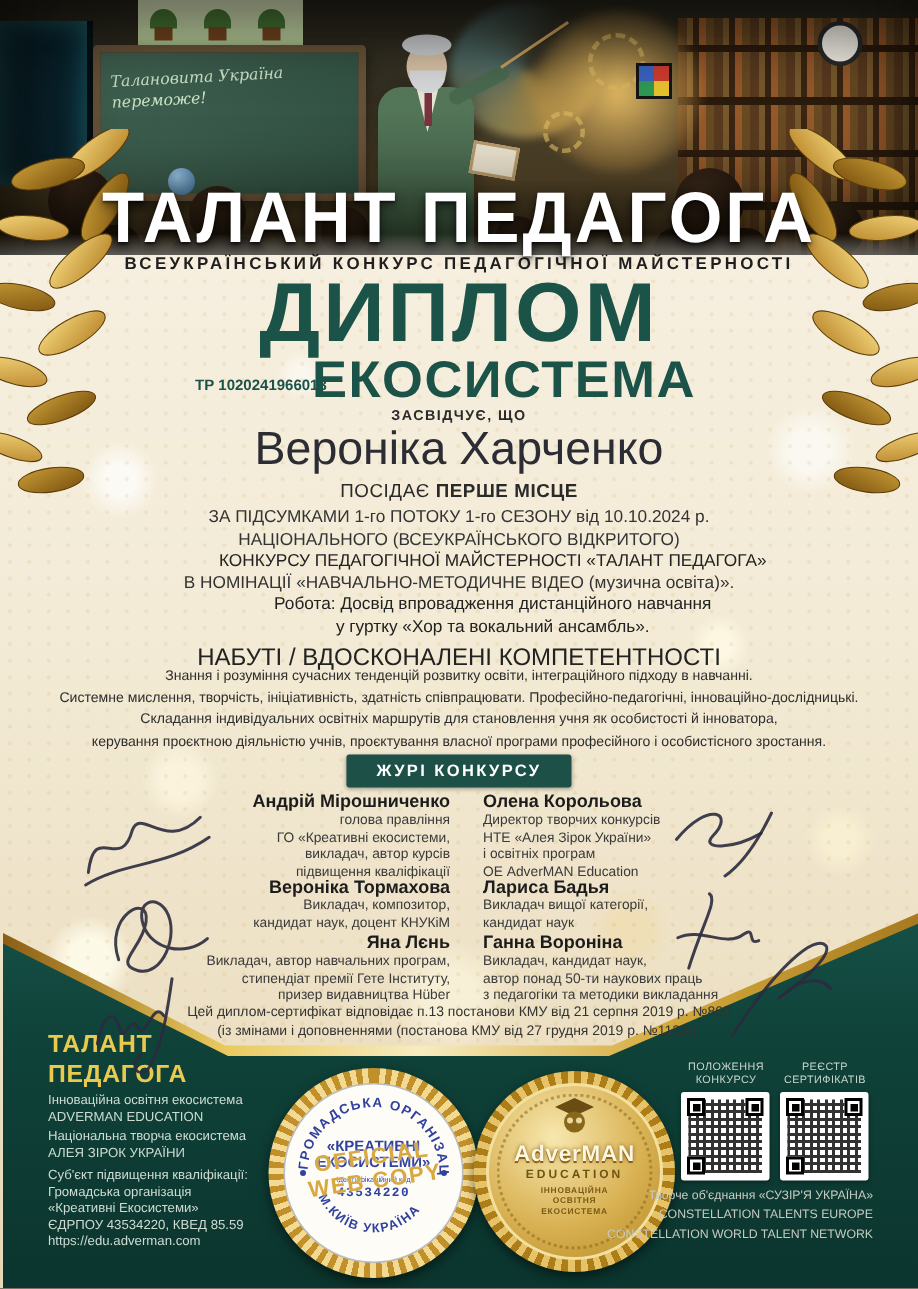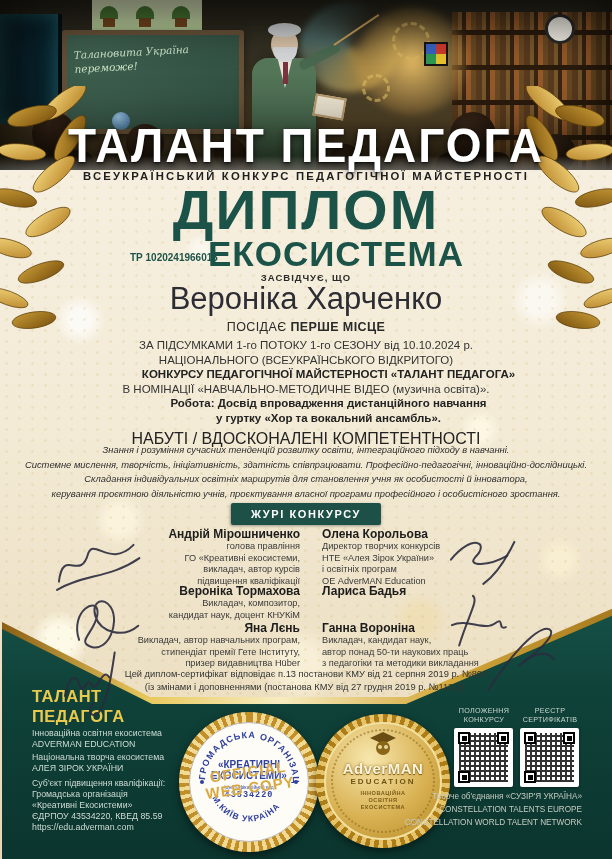--- a/index.html
+++ b/index.html
@@ -75,23 +75,23 @@
 
   .content{position:absolute;inset:0;z-index:3;pointer-events:none;}
   .diploma{top:181px;font-size:57px;font-weight:800;letter-spacing:2px;color:#1c5348;line-height:1;transform:scaleY(.98);}
   .cert-no{left:130px;top:252px;font-size:10px;font-weight:700;color:#1c5348;}
   .cert-word{left:208px;top:234px;font-size:35px;font-weight:800;letter-spacing:1px;color:#1c5348;transform:scaleY(.98);}
   .attests{top:272px;font-size:9.5px;font-weight:700;letter-spacing:1px;color:#2a2a2a;}
   .name{top:281px;font-size:31px;color:#2c2c34;}
   .place{top:320px;font-size:12.5px;color:#2a2a2a;letter-spacing:.4px;}
   .place b{font-weight:700;}
   .award{top:338px;font-size:11.5px;line-height:14.5px;color:#333;}
-  .award .b{font-weight:700;color:#222;padding-left:45px;}
+  .award .b{font-weight:400;color:#222;padding-left:45px;}
   .comp-title{top:430px;font-size:16px;font-weight:400;color:#222;}
-  .comp{top:443px;left:16px;width:580px;text-align:center;font-size:9.4px;line-height:14.7px;color:#2e2e2e;font-style:italic;}
+  .comp{top:443px;left:16px;width:580px;text-align:center;font-size:9.4px;line-height:14.7px;color:#2e2e2e;}
   .jury-badge{top:503px;left:50%;transform:translateX(-50%);background:#1d5047;color:#fff;
     font-size:11px;font-weight:700;letter-spacing:1.6px;padding:5px 20px;border-radius:2px;box-shadow:0 1px 3px rgba(0,0,0,.35);}
   .j-name{font-size:12px;font-weight:700;color:#1c1c1c;}
   .j-role{font-size:9.2px;line-height:11.5px;color:#3a3a3a;}
   .col-l{left:70px;width:230px;text-align:right;}
   .col-r{left:322px;width:240px;text-align:left;}
   .sig{position:absolute;z-index:4;}
   .sig path{fill:none;stroke:#2b2b3e;stroke-width:2;stroke-linecap:round;opacity:.9;}
   .compliance{top:668px;font-size:9.3px;line-height:13px;color:#333;}
 
@@ -263,20 +263,22 @@
 підвищення кваліфікації</div>
     <div class="abs col-r j-name" style="top:527px">Олена Корольова</div>
     <div class="abs col-r j-role ml" style="top:541px">Директор творчих конкурсів
 НТЕ «Алея Зірок України»
 і освітніх програм
 ОЕ AdverMAN Education</div>
     <div class="abs col-l j-name" style="top:584px">Вероніка Тормахова</div>
     <div class="abs col-l j-role ml" style="top:598px">Викладач, композитор,
 кандидат наук, доцент КНУКіМ</div>
     <div class="abs col-r j-name" style="top:584px">Лариса Бадья</div>
+    <div class="abs col-r j-role ml" style="top:598px">Викладач вищої категорії,
+кандидат наук</div>
     <div class="abs col-l j-name" style="top:621px">Яна Лєнь</div>
     <div class="abs col-l j-role ml" style="top:635px">Викладач, автор навчальних програм,
 стипендіат премії Гете Інституту,
 призер видавництва Hüber</div>
     <div class="abs col-r j-name" style="top:621px">Ганна Вороніна</div>
     <div class="abs col-r j-role ml" style="top:635px">Викладач, кандидат наук,
 автор понад 50-ти наукових праць
 з педагогіки та методики викладання</div>
 
     <div class="abs ctr compliance">

